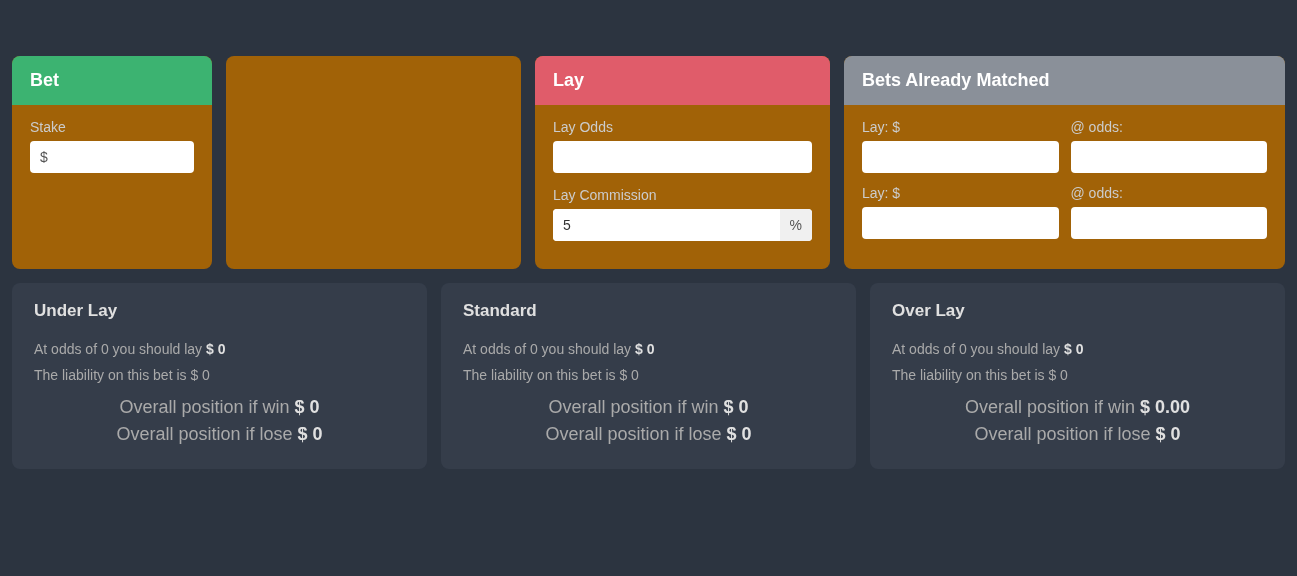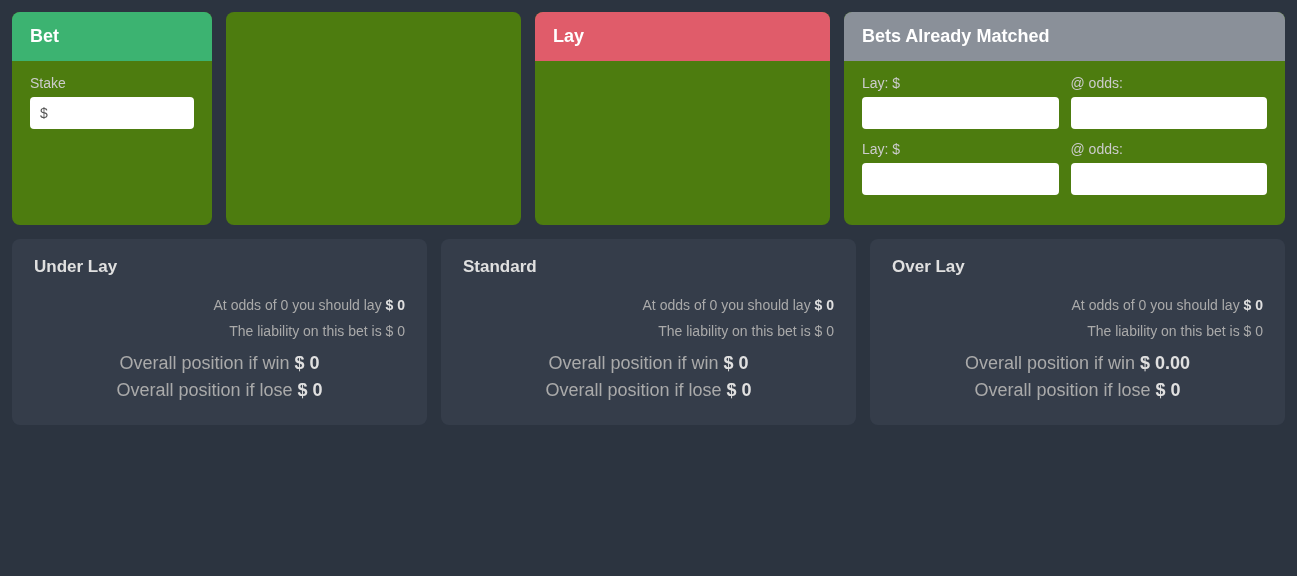--- a/index.html
+++ b/index.html
@@ -11,23 +11,24 @@
       min-width: 1297px;
     }
 
     .top-row {
       display: flex;
       gap: 14px;
       margin-bottom: 14px;
     }
 
     .card {
-      background: #4d7c0f;
+      background: #a16207;
       border-radius: 8px;
       overflow: hidden;
+      margin-top: 44px;
     }
 
     .card-header {
       padding: 14px 18px;
       font-size: 18px;
       font-weight: bold;
       color: #fff;
     }
 
     .card-body {
@@ -135,21 +136,21 @@
     }
 
     .result-card h3 {
       font-size: 17px;
       font-weight: bold;
       color: #e0e0e0;
       margin-bottom: 20px;
     }
 
     .result-card .calc-line {
-      text-align: right;
+      text-align: left;
       font-size: 14px;
       color: #aaa;
       margin-bottom: 10px;
     }
 
     .result-card .calc-line strong {
       color: #e0e0e0;
     }
 
     .result-card .position-line {
@@ -179,20 +180,29 @@
         <input type="text" value="" style="">
       </div>
     </div>
   </div>
 
   <div class="card back-card">
   </div>
 
   <div class="card lay-card">
     <div class="card-header">Lay</div>
+    <div class="card-body">
+      <label>Lay Odds</label>
+      <input type="text" style="margin-bottom: 14px;" value="">
+      <label>Lay Commission</label>
+      <div class="commission-wrapper">
+        <input type="text" value="5" style="">
+        <span class="pct">%</span>
+      </div>
+    </div>
   </div>
 
   <div class="card matched-card">
     <div class="card-header">Bets Already Matched</div>
     <div class="card-body">
       <div class="matched-row">
         <div class="matched-col">
           <label>Lay: $</label>
           <input type="text" value="" style="">
         </div>

